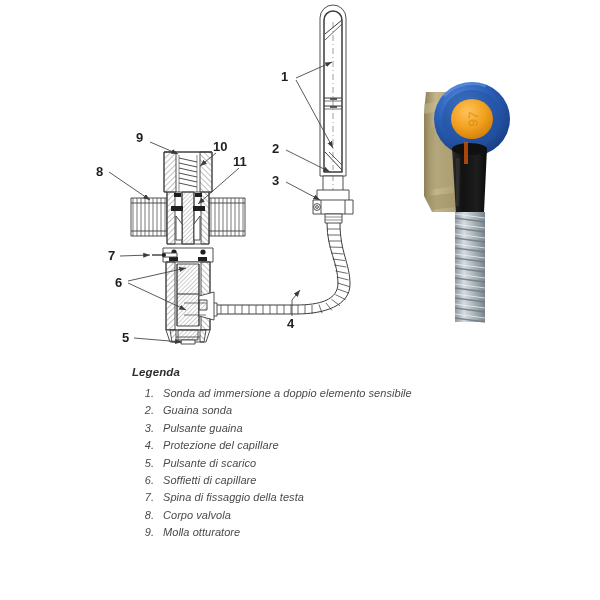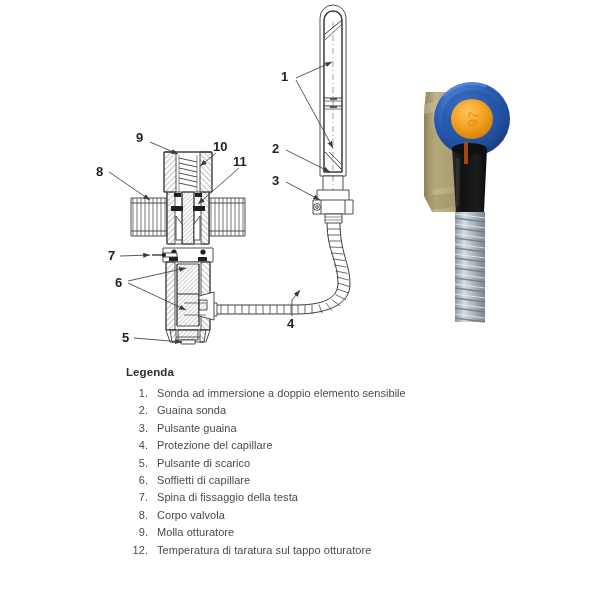--- a/index.html
+++ b/index.html
@@ -4,21 +4,21 @@
 <style>
   html,body{margin:0;padding:0;background:#ffffff;}
   body{width:600px;height:600px;position:relative;overflow:hidden;
        font-family:"Liberation Sans","DejaVu Sans",sans-serif;
        color:#3a3a3a;-webkit-font-smoothing:antialiased;}
   #sheet{position:absolute;left:0;top:0;width:600px;height:600px;background:#fff;}
   svg{display:block;}
   .fig{position:absolute;left:0;top:0;}
 
   
-  #legend{position:absolute;left:126px;top:366px;width:380px;}
+  #legend{position:absolute;left:132px;top:366px;width:380px;font-style:italic;}
   #legend .title{font-size:11.5px;font-weight:bold;color:#2e2e2e;letter-spacing:.1px;
                  margin:0 0 7px 0;}
   #legend ol{list-style:none;margin:0;padding:0;}
   #legend li{display:flex;align-items:flex-start;height:17.4px;line-height:17.4px;
              font-size:11px;color:#4a4a4a;letter-spacing:.05px;}
   #legend li .num{width:22px;text-align:right;flex:0 0 22px;padding-right:9px;}
   #legend li .lbl{flex:1 1 auto;white-space:nowrap;}
 </style>
 </head>
 <body>
@@ -395,20 +395,16 @@
         <span class="lbl">Spina di fissaggio della testa</span>
       </li>
       <li>
         <span class="num">8.</span>
         <span class="lbl">Corpo valvola</span>
       </li>
       <li>
         <span class="num">9.</span>
         <span class="lbl">Molla otturatore</span>
       </li>
-      <li>
-        <span class="num">12.</span>
-        <span class="lbl">Temperatura di taratura sul tappo otturatore</span>
-      </li>
     </ol>
   </div>
 
 </div>
 
 </body></html>

